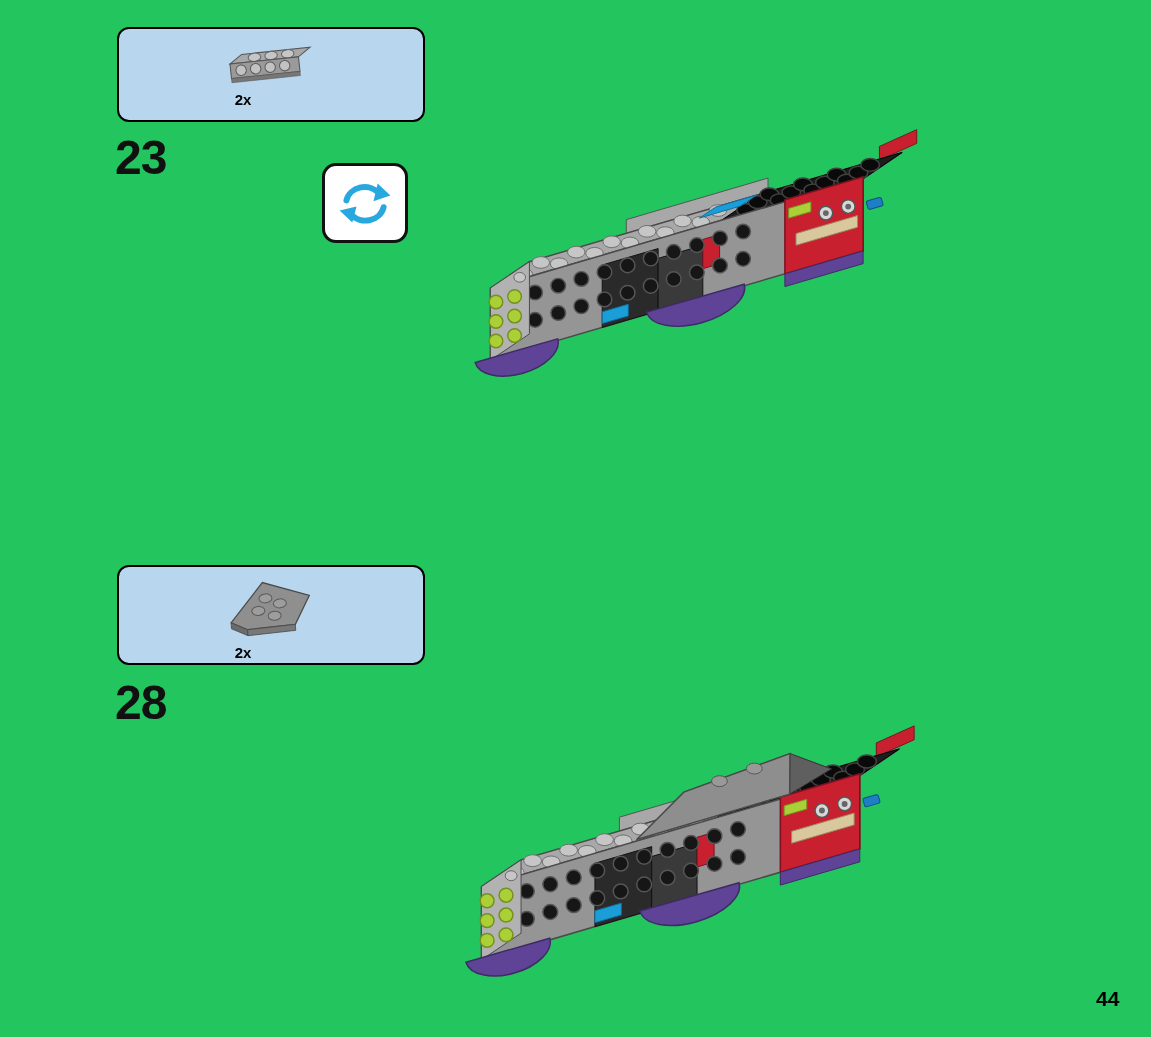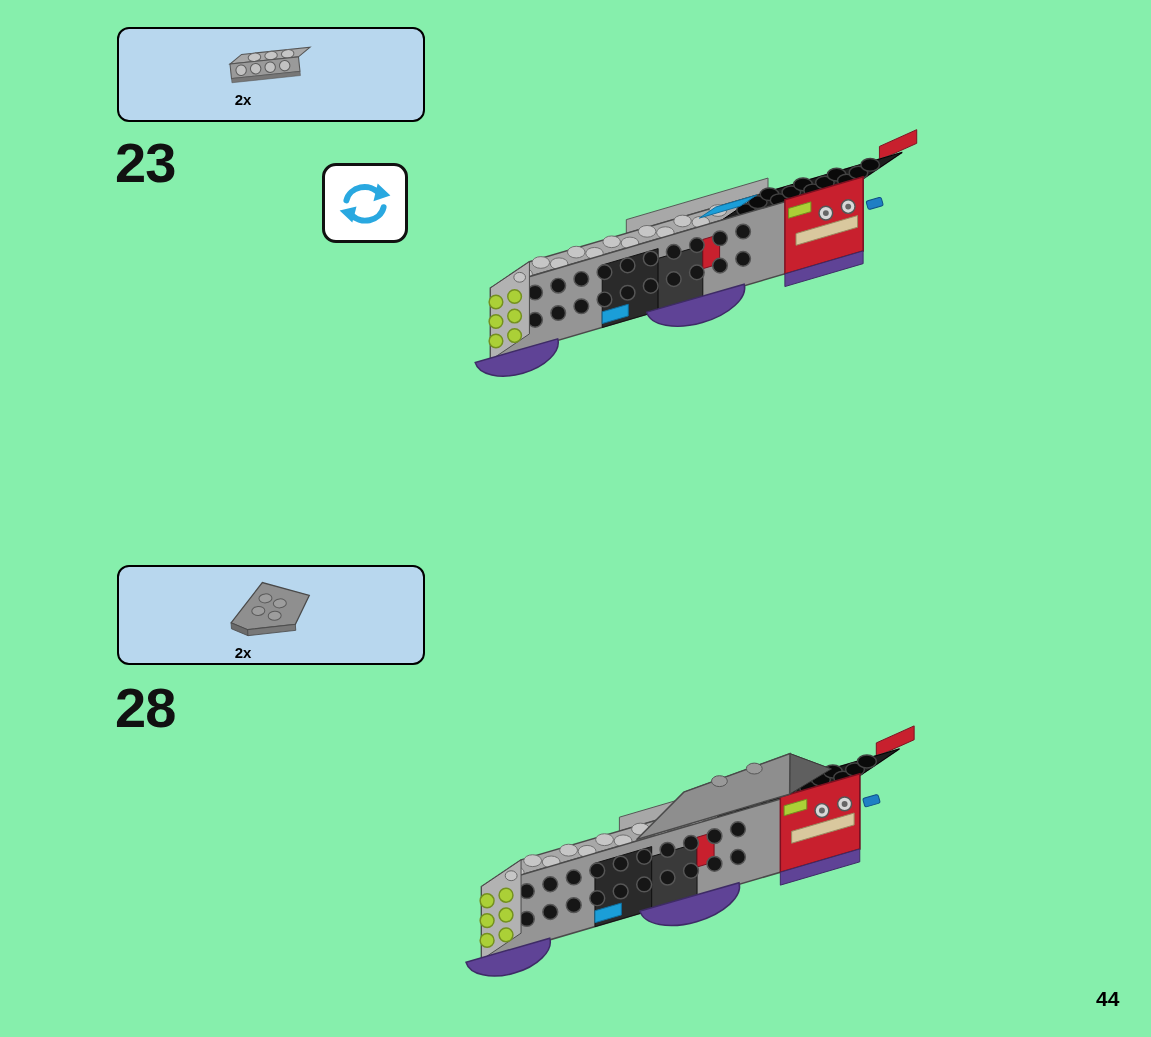--- a/index.html
+++ b/index.html
@@ -22,21 +22,21 @@
   .qty{
     font-weight:bold;
     font-size:15px;
     color:#000;
     transform:translateX(-28px);
     margin-top:2px;
   }
   .stepnum{
     position:absolute;
     font-weight:bold;
-    font-size:56px;
+    font-size:48px;
     color:#111;
     letter-spacing:-1px;
   }
   #step-23{left:115px;top:130px;}
   #step-24{left:115px;top:675px;}
 
   .rotate{
     position:absolute;
     left:322px;top:163px;
     width:86px;height:80px;
@@ -55,21 +55,21 @@
     left:1096px;top:987px;
     font-weight:bold;
     font-size:21px;
     color:#000;
   }
   .partimg{display:block;}
 </style>
 </head>
 <body>
 
-<div class="page" style="background: #86efac;">
+<div class="page" style="background: #22c55e;">
 
   <div class="callout" id="callout-23" style="background: rgb(184, 215, 238);">
     <svg class="partimg" width="120" height="48" viewBox="0 0 110 46">
       <g transform="rotate(-6 55 23)">
         <polygon points="16,18 82,18 94,10 28,10" fill="#a8a8a8" stroke="#555" stroke-width="1"></polygon>
         <ellipse cx="40" cy="14" rx="6" ry="4" fill="#c6c6c6" stroke="#666"></ellipse>
         <ellipse cx="56" cy="14" rx="6" ry="4" fill="#c6c6c6" stroke="#666"></ellipse>
         <ellipse cx="72" cy="14" rx="6" ry="4" fill="#c6c6c6" stroke="#666"></ellipse>
         <polygon points="16,18 82,18 82,32 16,32" fill="#9a9a9a" stroke="#555" stroke-width="1"></polygon>
         <circle cx="26" cy="25" r="5" fill="#c2c2c2" stroke="#5d5d5d"></circle>

